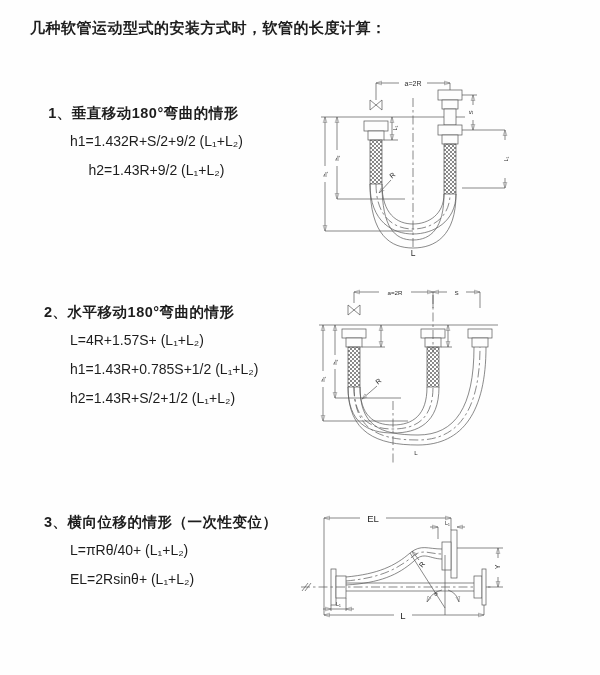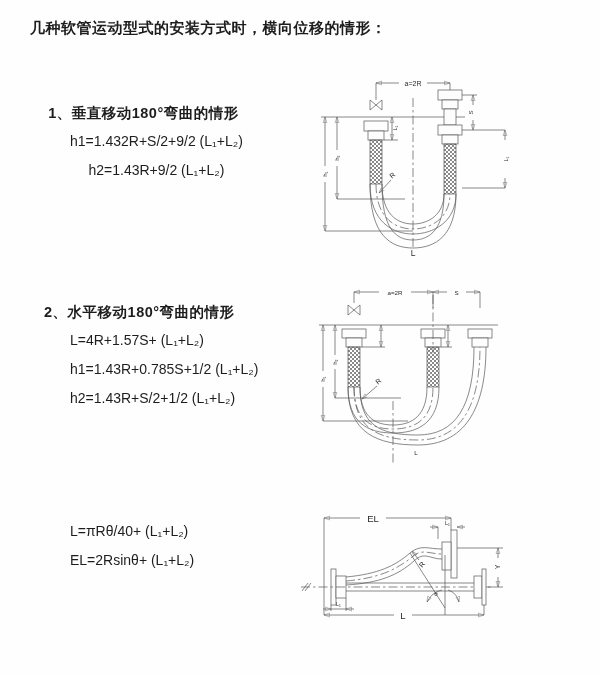--- a/index.html
+++ b/index.html
@@ -19,40 +19,41 @@
   svg .hatch1{fill:url(#hb1);} svg .hatch2{fill:url(#hb2);}
   svg .cl{stroke-dasharray:9 3 2.5 3;}
   svg text{fill:#2b2b2b;stroke:none;font-family:"Liberation Sans",sans-serif;}
   .t7{font-size:7px;} .t6{font-size:6.2px;} .t5{font-size:5.4px;} .t8{font-size:8.5px;} .t9{font-size:9.5px;}
 </style>
 </head>
 <body>
 
 <div class="page">
 
-  <div class="title">几种软管运动型式的安装方式时，横向位移的情形：</div>
+  <div class="title">几种软管运动型式的安装方式时，软管的长度计算：</div>
 
   <div class="section sec1">
     <div class="heading">1、垂直移动180°弯曲的情形</div>
     <div class="formulas">
       <div class="formula">h1=1.432R+S/2+9/2 (L₁+L₂)</div>
       <div class="formula">h2=1.43R+9/2 (L₁+L₂)</div>
     </div>
   </div>
 
   <div class="section sec2">
     <div class="heading">2、水平移动180°弯曲的情形</div>
     <div class="formulas">
       <div class="formula">L=4R+1.57S+ (L₁+L₂)</div>
       <div class="formula">h1=1.43R+0.785S+1/2 (L₁+L₂)</div>
       <div class="formula">h2=1.43R+S/2+1/2 (L₁+L₂)</div>
     </div>
   </div>
 
   <div class="section sec3">
+    <div class="heading">3、横向位移的情形（一次性变位）</div>
     <div class="formulas">
       <div class="formula">L=πRθ/40+ (L₁+L₂)</div>
       <div class="formula">EL=2Rsinθ+ (L₁+L₂)</div>
     </div>
   </div>
 
   <svg id="d1" width="210" height="185" viewBox="0 0 210 185">
     <defs>
       <marker id="m1" viewBox="0 0 10 10" refX="10" refY="5" markerWidth="8" markerHeight="8" orient="auto-start-reverse">
         <path d="M0,1.5 L10,5 L0,8.5 z" fill="#575757" stroke="none"></path>

